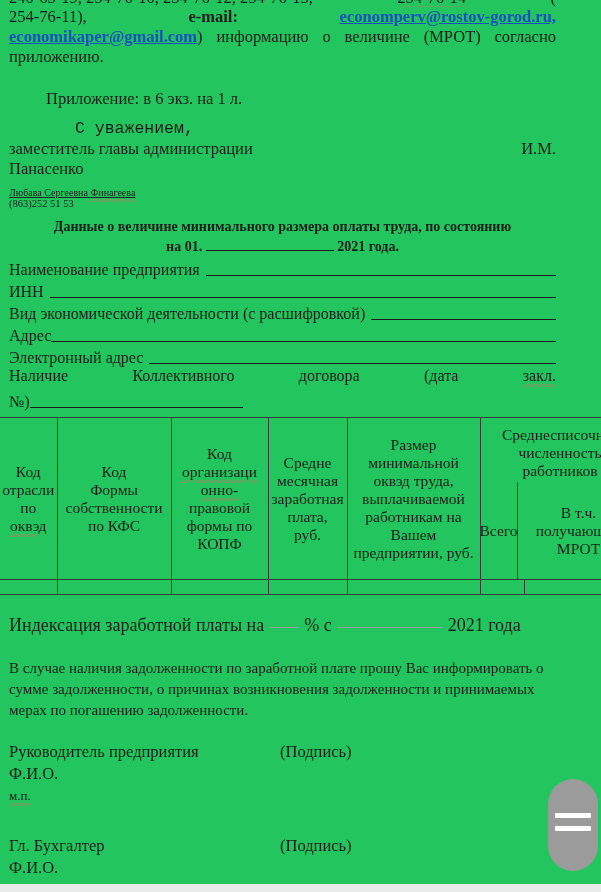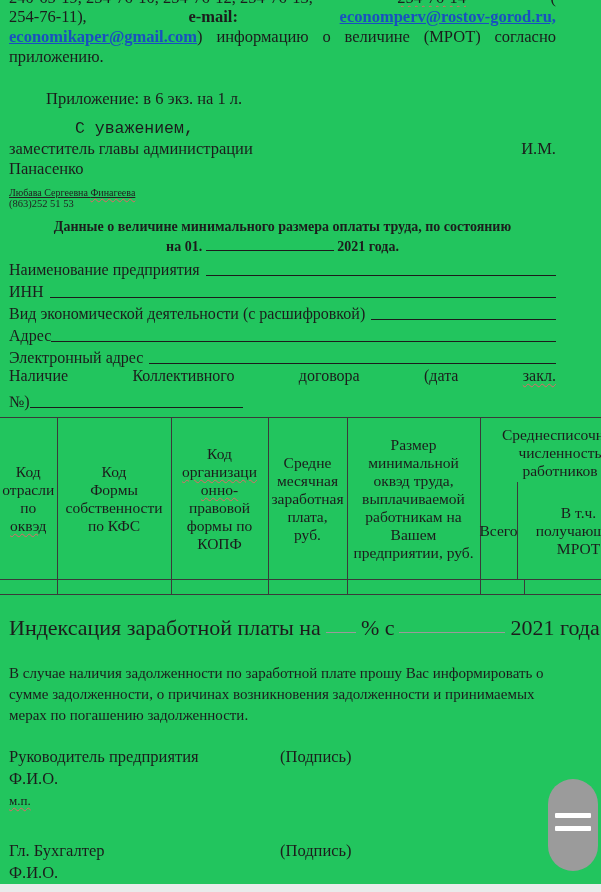--- a/index.html
+++ b/index.html
@@ -34,21 +34,21 @@
   table.mrot td{border:1.5px solid #3a3a3a;text-align:center;vertical-align:middle;padding:0;}
   table.mrot tr.hdr td{height:161px;}
   table.mrot td.nol{border-left:none;}
   table.mrot td.group{vertical-align:top;}
   .gt{padding-top:8px;height:56px;}
   .subrow{display:flex;height:97px;align-items:stretch;}
   .sv{width:36px;display:flex;align-items:center;justify-content:center;}
   .sm{flex:1;border-left:1.5px solid #3a3a3a;display:flex;flex-direction:column;
       align-items:center;justify-content:center;}
   table.mrot tr.empty td{height:14px;}
-  .indexation{margin-left:9px;margin-top:20px;font-size:22px;display:flex;align-items:center;}
+  .indexation{margin-left:9px;margin-top:20px;font-size:18px;display:flex;align-items:flex-start;}
   .gline{border-bottom:1px solid #9a9a9a;margin:0 5px 3px 5px;height:12px;}
   .g1{width:30px;}
   .g2{width:106px;}
   .debt{margin-left:9px;margin-top:22px;width:537px;font-size:15px;line-height:21px;}
   .sigblock{margin-left:9px;margin-top:20px;font-size:16.5px;line-height:22px;}
   .srow{display:flex;}
   .slabel{width:271px;}
   .seal{font-size:13px;line-height:22px;}
   .sigblock2{margin-left:9px;margin-top:28px;font-size:16.5px;line-height:22px;}
   .pill{position:absolute;left:548px;top:779px;width:50px;height:92px;border-radius:26px;

